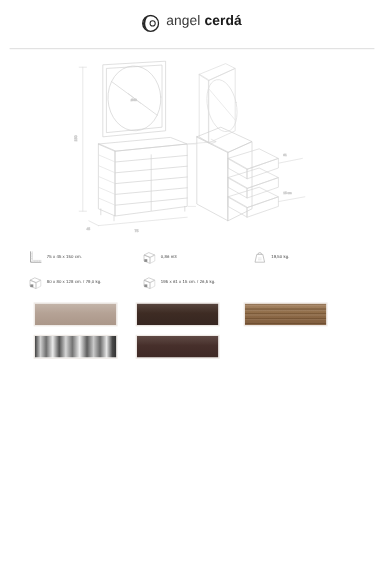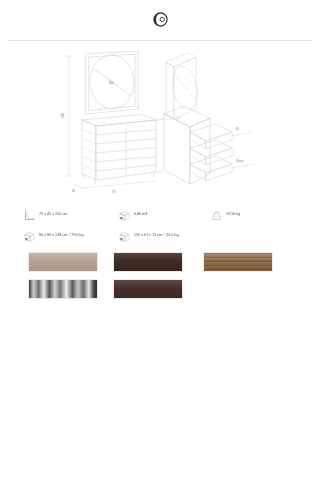--- a/index.html
+++ b/index.html
@@ -141,20 +141,21 @@
 
 <div class="header">
   <div class="brand">
     <span class="brand-mark">
       <svg viewBox="0 0 30 30" width="15" height="15" aria-hidden="true">
         <circle cx="15" cy="15" r="13.2" fill="none" stroke="#262626" stroke-width="2.2"></circle>
         <path d="M15 2.2 A12.8 12.8 0 0 0 15 27.8 A9 12.8 0 0 1 15 2.2 Z" fill="#262626"></path>
         <circle cx="18.4" cy="15" r="4.3" fill="none" stroke="#262626" stroke-width="1.7"></circle>
       </svg>
     </span>
+    <span class="brand-text"><span class="light">angel</span><span>&nbsp;</span><span class="bold">cerdá</span></span>
   </div>
 </div>
 <div class="rule"></div>
 
 <div class="drawing">
   <svg width="200" height="148" viewBox="0 0 200 148">
     <g fill="none" stroke="#cfcfcf" stroke-width="0.55" stroke-linejoin="round" stroke-linecap="round">
 
       <g>
 

